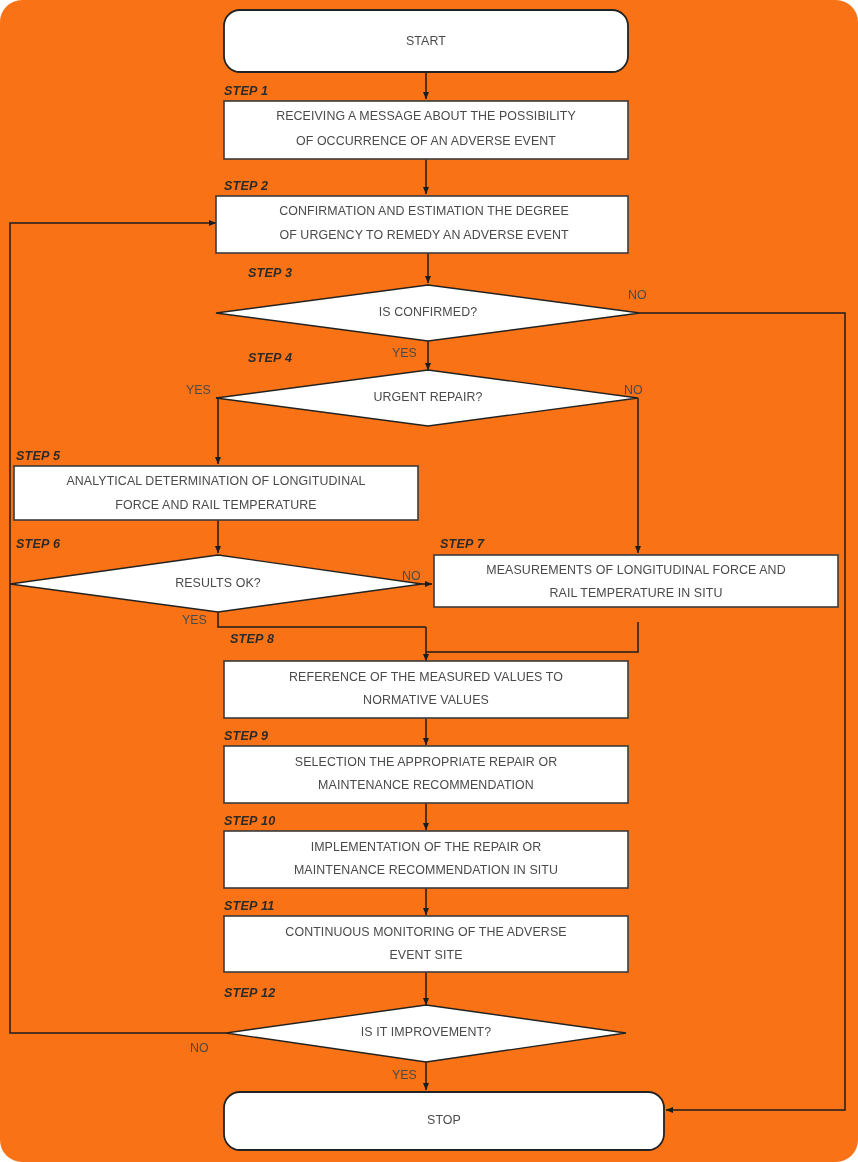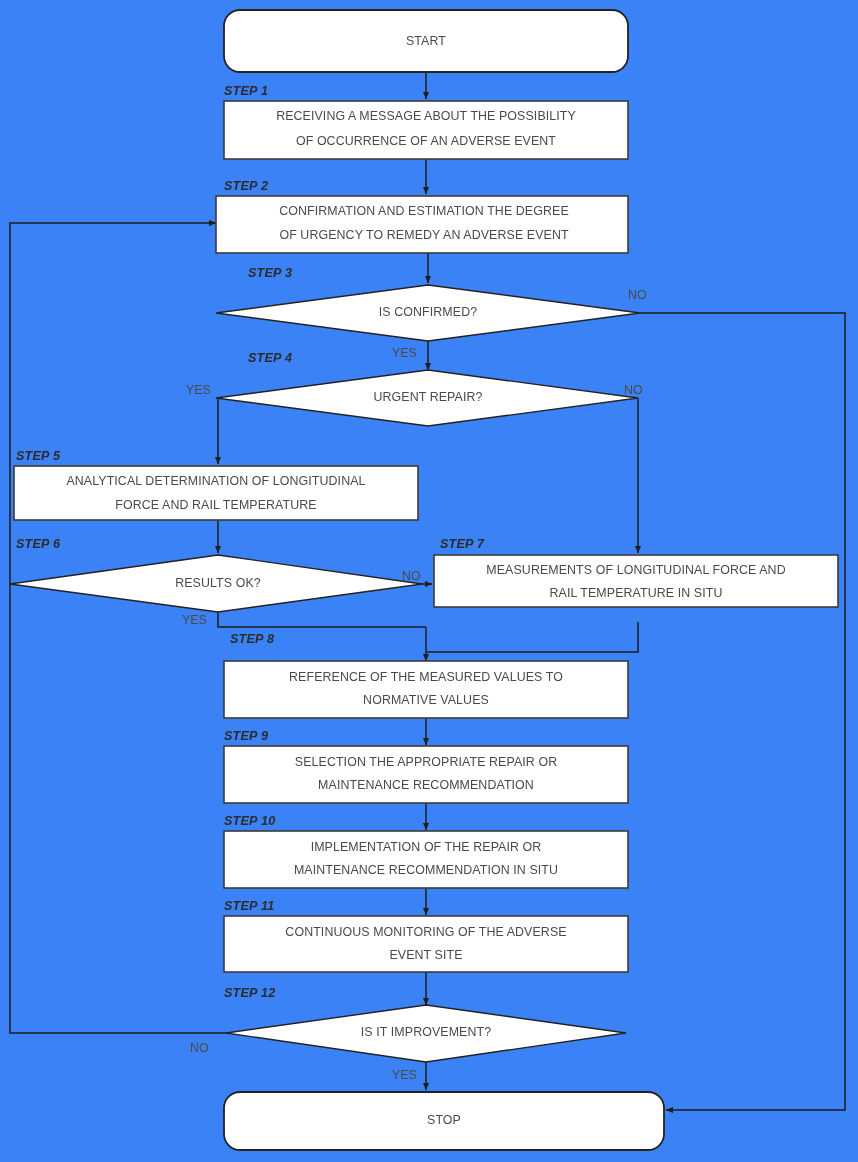--- a/index.html
+++ b/index.html
@@ -1,17 +1,17 @@
 <!DOCTYPE html>
 <html><head>
 <meta charset="utf-8">
 <style>
   html,body{margin:0;padding:0;background:#ffffff;}
   body{font-family:"Liberation Sans",sans-serif;}
-  #page{position:relative;width:858px;height:1162px;background:#3b82f6;overflow:hidden;}
+  #page{position:relative;width:858px;height:1162px;background:#f97316;overflow:hidden;border-radius:22px;}
   svg#flow{position:absolute;left:0;top:0;width:858px;height:1162px;}
   .shape-rect{fill:#ffffff;stroke:#3b3b3b;stroke-width:1.6;}
   .shape-round{fill:#ffffff;stroke:#222222;stroke-width:1.8;}
   .shape-diamond{fill:#ffffff;stroke:#222222;stroke-width:1.4;}
   .conn{fill:none;stroke:#1d1d1d;stroke-width:1.5;}
   .conn-thin{fill:none;stroke:#555555;stroke-width:1.3;}
   .node-text{font-family:"Liberation Sans",sans-serif;font-size:12.4px;fill:#4a4a4a;
              text-anchor:middle;dominant-baseline:middle;letter-spacing:0.1px;}
   .step-label{font-family:"Liberation Sans",sans-serif;font-size:12.6px;font-style:italic;
               font-weight:bold;fill:#2b2b2b;letter-spacing:0.2px;}

